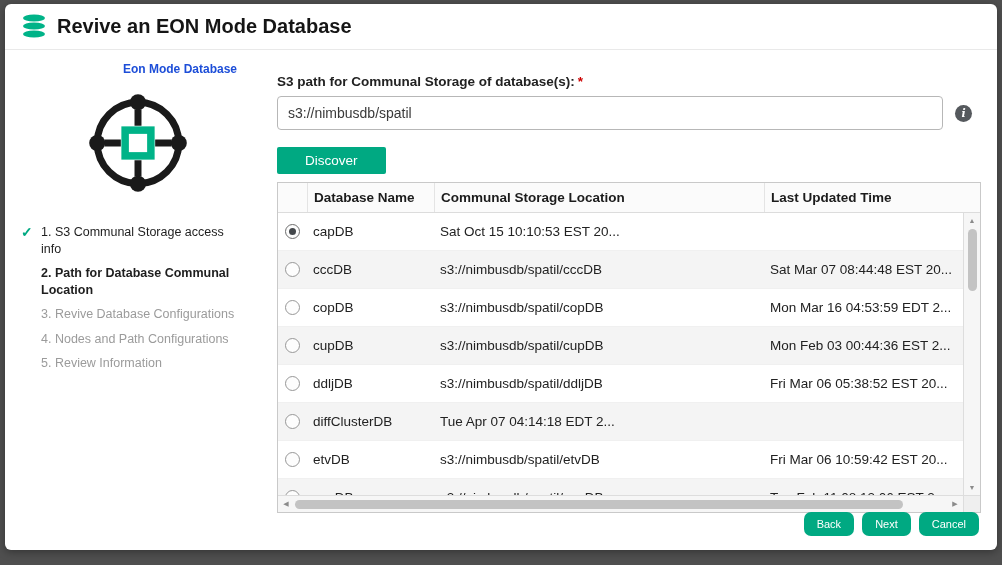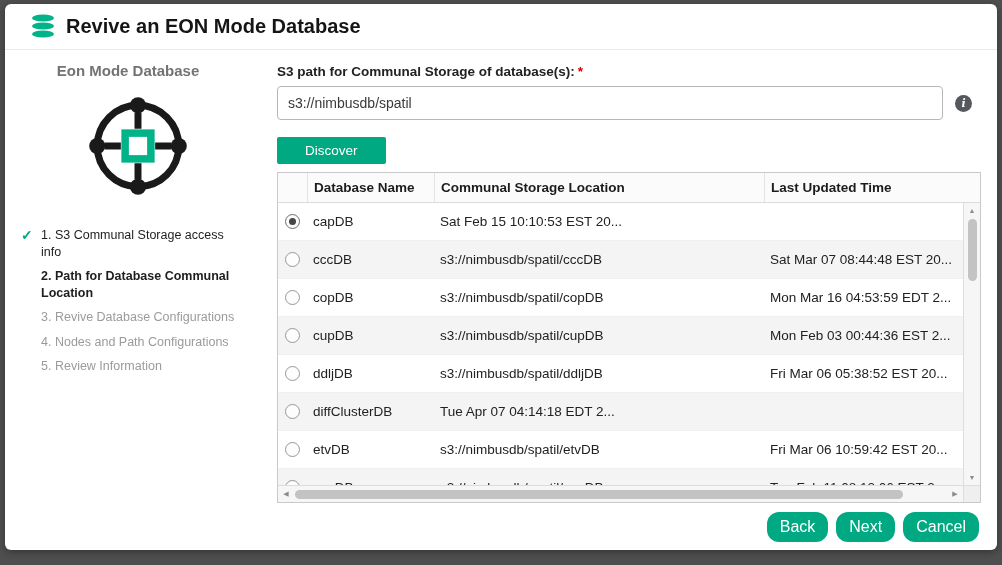--- a/index.html
+++ b/index.html
@@ -12,43 +12,43 @@
   .dialog {
     position: absolute; left: 5px; top: 4px;
     width: 992px; height: 546px;
     background: #fff; border-radius: 6px;
     display: flex; flex-direction: column; overflow: hidden;
     box-shadow: 0 2px 8px rgba(0,0,0,.35);
   }
   .header {
     height: 46px; flex-shrink: 0;
     display: flex; align-items: center; gap: 9px;
-    padding: 0 25px; border-bottom: 1px solid #e9e9e9;
+    padding: 0 16px; border-bottom: 1px solid #e9e9e9;
   }
   .header h1 { font-size: 20px; font-weight: bold; color: #151515; }
   .db-logo { display: block; }
 
   .body { flex: 1; display: flex; min-height: 0; }
 
   
   .sidebar { width: 258px; flex-shrink: 0; padding: 10px 6px 0 14px; }
-  .sb-heading { font-size: 15px; font-weight: bold; color: #737373; text-align: center; margin: 2px 20px 0 0; }
+  .sb-heading { font-size: 12px; font-weight: bold; color: #1d4ed8; text-align: right; margin: 2px 20px 0 0; }
   .node-icon { display: block; margin: 8px auto 0; }
   .steps { margin-top: 22px; }
   .step {
     position: relative; padding-left: 22px; margin-bottom: 8px;
     font-size: 12.5px; line-height: 1.32; color: #1e1e1e; max-width: 225px;
   }
   .step.current { font-weight: bold; }
   .step.pending { color: #9b9b9b; }
   .check { position: absolute; left: 2px; top: -1px; color: #00a982; font-weight: bold; font-size: 14px; }
 
   
   .main { flex: 1; padding: 14px 18px 0 14px; min-width: 0; }
-  .field-label { font-size: 13.5px; font-weight: bold; color: #222; }
+  .field-label { font-size: 13.5px; font-weight: bold; color: #222; margin-top: 10px; }
   .req { color: #cc0000; margin-left: 3px; }
   .input-row { display: flex; align-items: center; gap: 12px; margin-top: 7px; }
   .s3-input {
     width: 666px; height: 34px; border: 1px solid #b7b7b7; border-radius: 4px;
     padding: 0 10px; font-size: 14px; color: #3a3a3a;
     font-family: "Liberation Sans", sans-serif; outline: none; background: #fff;
   }
   .info-icon {
     width: 17px; height: 17px; border-radius: 50%; background: #55595d; color: #fff;
     display: flex; align-items: center; justify-content: center;
@@ -112,22 +112,22 @@
   .hspacer { flex: 1; }
   .corner { width: 17px; height: 100%; flex-shrink: 0; border-left: 1px solid #ddd; background: #efefef; }
 
   
   .dialog-footer {
     height: 48px; flex-shrink: 0;
     display: flex; justify-content: flex-end; align-items: flex-start;
     gap: 8px; padding: 10px 18px 0 0;
   }
   .btn {
-    background: #00a982; color: #fff; border: 0; border-radius: 12px;
-    font-size: 16px; padding: 6px 13px; cursor: pointer;
+    background: #00a982; color: #fff; border: 0; border-radius: 7px;
+    font-size: 11px; padding: 6px 13px; cursor: pointer;
     font-family: "Liberation Sans", sans-serif;
   }
 </style>
 </head>
 <body>
 
 <div class="dialog">
 
   <div class="header">
     <svg class="db-logo" width="27" height="27" viewBox="0 0 27 27">
@@ -197,21 +197,21 @@
           <div class="hcell w-time">Last Updated Time</div>
         </div>
 
         <div class="tbody">
           <div class="rows">
               <div class="trow">
                 <div class="cell c-radio">
                   <span class="radio checked"></span>
                 </div>
                 <div class="cell c-name">capDB</div>
-                <div class="cell c-time">Sat Feb 15 10:10:53 EST 20...</div>
+                <div class="cell c-time">Sat Oct 15 10:10:53 EST 20...</div>
               </div>
               <div class="trow alt">
                 <div class="cell c-radio">
                   <span class="radio"></span>
                 </div>
                 <div class="cell c-name">cccDB</div>
                 <div class="cell c-loc">s3://nimbusdb/spatil/cccDB</div>
                 <div class="cell c-time">Sat Mar 07 08:44:48 EST 20...</div>
               </div>
               <div class="trow">

